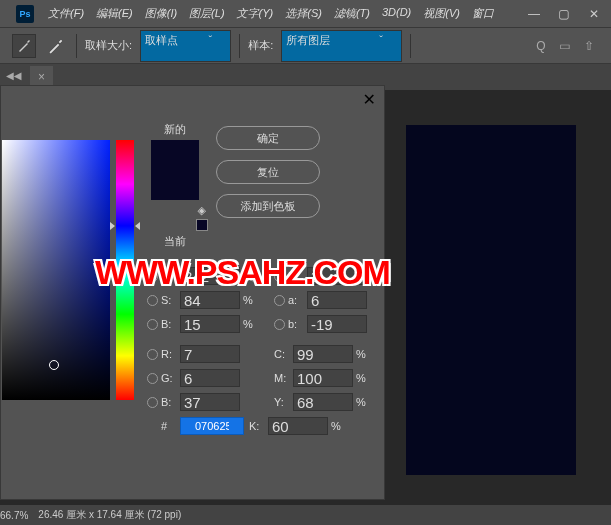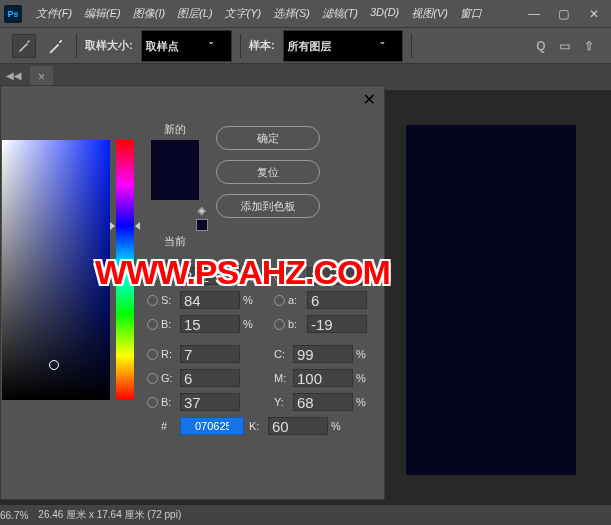--- a/index.html
+++ b/index.html
@@ -1,27 +1,27 @@
 <!DOCTYPE html>
 <html><head>
 <meta charset="utf-8">
 <style>
 * { margin: 0; padding: 0; box-sizing: border-box; font-family: "Microsoft YaHei", sans-serif; }
 body { width: 611px; height: 525px; background: #535353; overflow: hidden; position: relative; }
 .titlebar { height: 28px; background: #535353; display: flex; align-items: center; border-bottom: 1px solid #383838; }
-.ps-logo { width: 18px; height: 18px; background: #001e36; color: #31a8ff; font-size: 9px; font-weight: bold; display: flex; align-items: center; justify-content: center; margin-left: 4px; border-radius: 2px; }
+.ps-logo { width: 18px; height: 18px; background: #001e36; color: #31a8ff; font-size: 9px; font-weight: bold; display: flex; align-items: center; justify-content: center; margin-left: 16px; border-radius: 2px; }
 .menu-items { display: flex; margin-left: 8px; flex: 1; font-style: italic; }
 .menu-item { color: #ddd; font-size: 11px; padding: 4px 6px; cursor: pointer; }
 .win-controls { display: flex; margin-right: 2px; }
 .win-btn { width: 30px; height: 20px; color: #ccc; display: flex; align-items: center; justify-content: center; font-size: 12px; cursor: pointer; }
-.options-bar { height: 36px; background: #535353; display: flex; align-items: center; padding: 0 12px; border-bottom: 1px solid #383838; gap: 8px; font-weight: bold; }
+.options-bar { height: 36px; background: #535353; display: flex; align-items: center; padding: 0 12px; border-bottom: 1px solid #383838; gap: 8px; }
 .tool-icon { width: 24px; height: 24px; border: 1px solid #333; background: #434343; display: flex; align-items: center; justify-content: center; }
 .eyedropper { width: 24px; height: 24px; display: flex; align-items: center; justify-content: center; }
 .opt-label { color: #ddd; font-size: 11px; }
-.opt-select { background: #000000; color: #ddd; border: 1px solid #333; font-size: 11px; padding: 8px 18px 2px 4px; height: 32px; position: relative; }
+.opt-select { background: #0369a1; color: #ddd; border: 1px solid #333; font-size: 11px; padding: 2px 18px 2px 4px; height: 32px; position: relative; }
 .sep { width: 1px; height: 24px; background: #333; }
 .right-icons { margin-left: auto; display: flex; gap: 4px; }
 .ricon { width: 20px; height: 20px; display: flex; align-items: center; justify-content: center; color: #aaa; font-size: 12px; }
 .doc-tabs { height: 26px; background: #434343; display: flex; align-items: center; padding-left: 30px; }
 .dbl-arrow { position: absolute; left: 6px; top: 70px; color: #aaa; font-size: 10px; }
 .doc-tab { background: #535353; color: #ddd; font-size: 11px; padding: 4px 8px; display: flex; align-items: center; gap: 6px; }
 .tab-close { color: #aaa; font-size: 12px; }
 .canvas-area { position: absolute; left: 0; top: 90px; right: 0; bottom: 20px; background: #282828; }
 .canvas-doc { position: absolute; right: 35px; top: 35px; width: 170px; height: 350px; background: #04061e; }
 .picker-dialog { position: absolute; left: 0; top: 85px; width: 385px; height: 415px; background: #535353; border: 1px solid #383838; }

